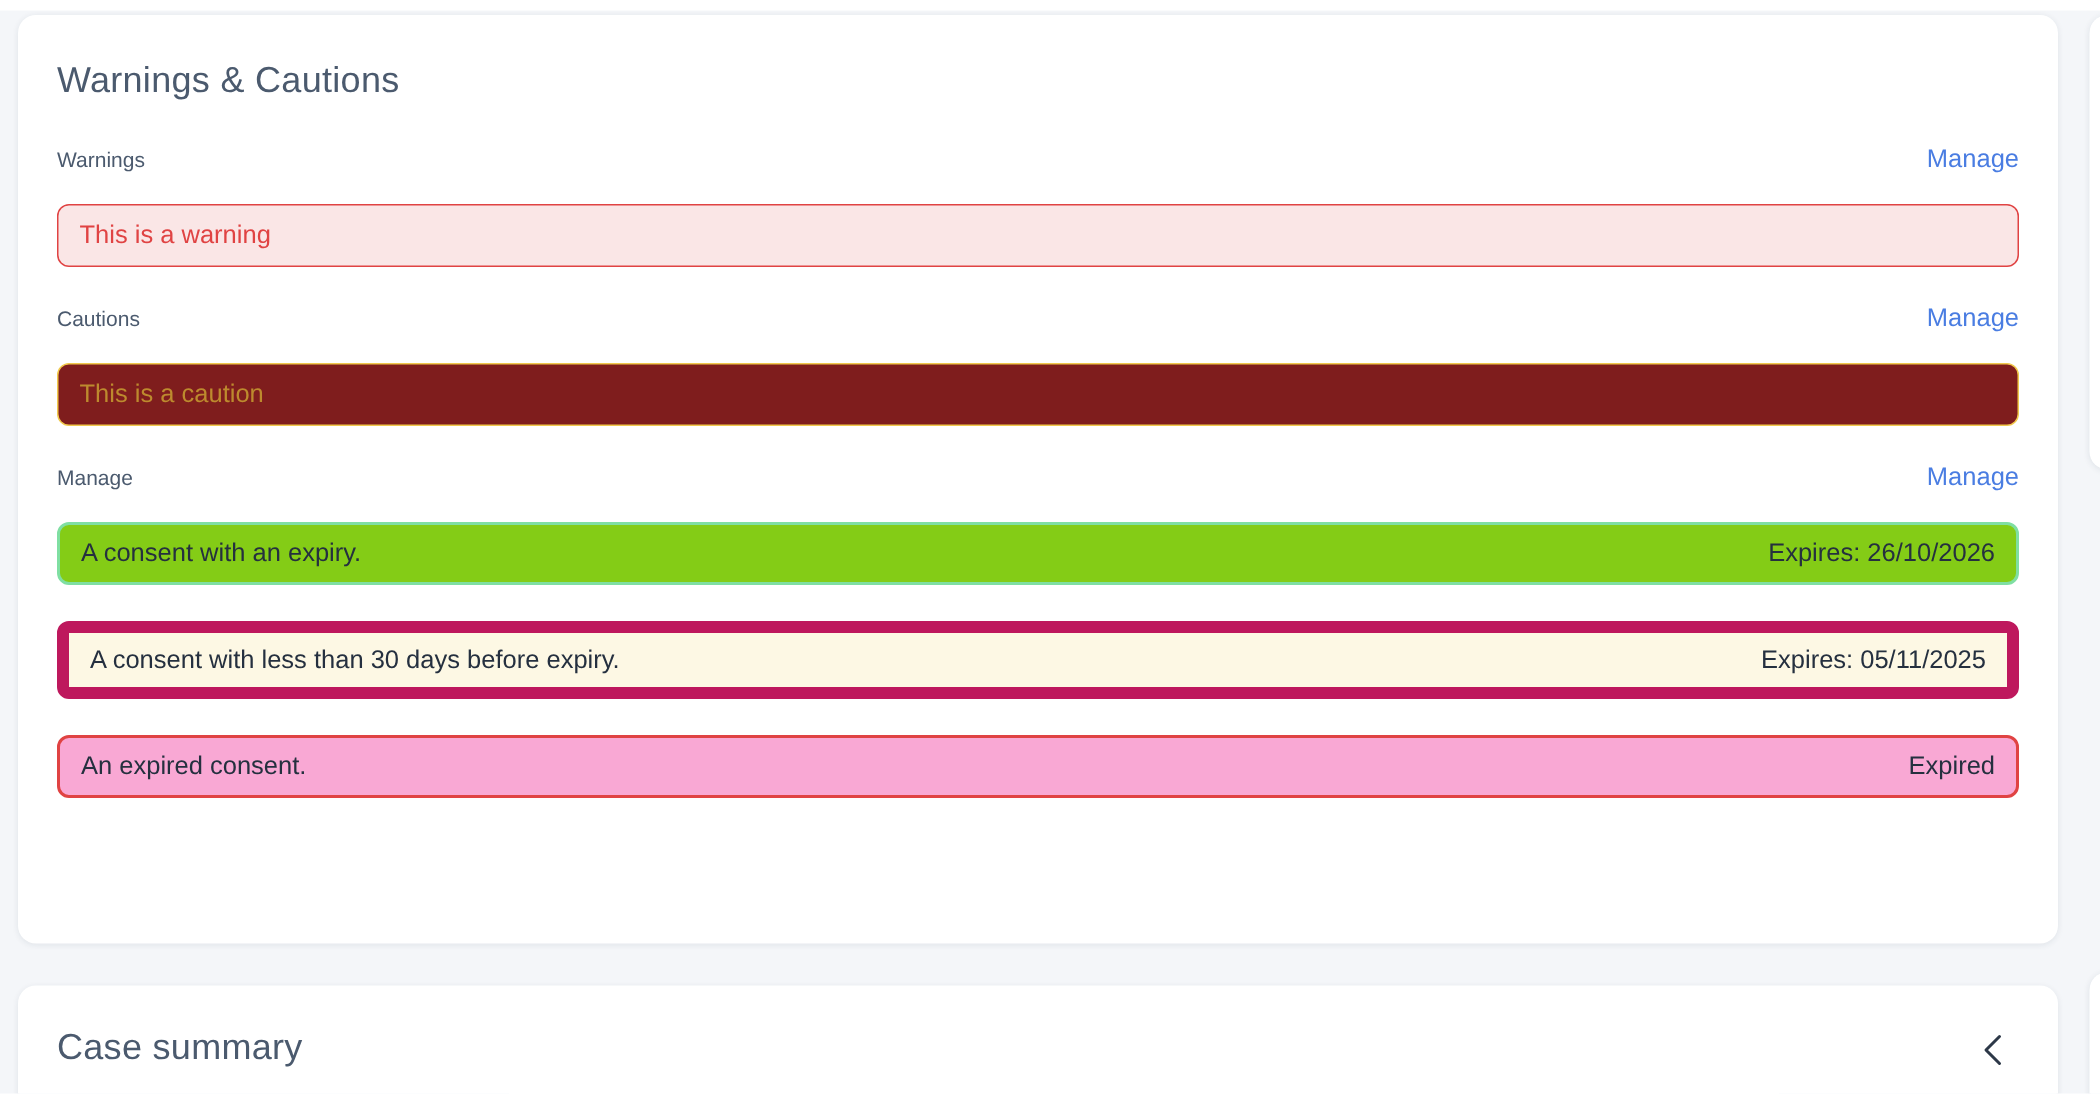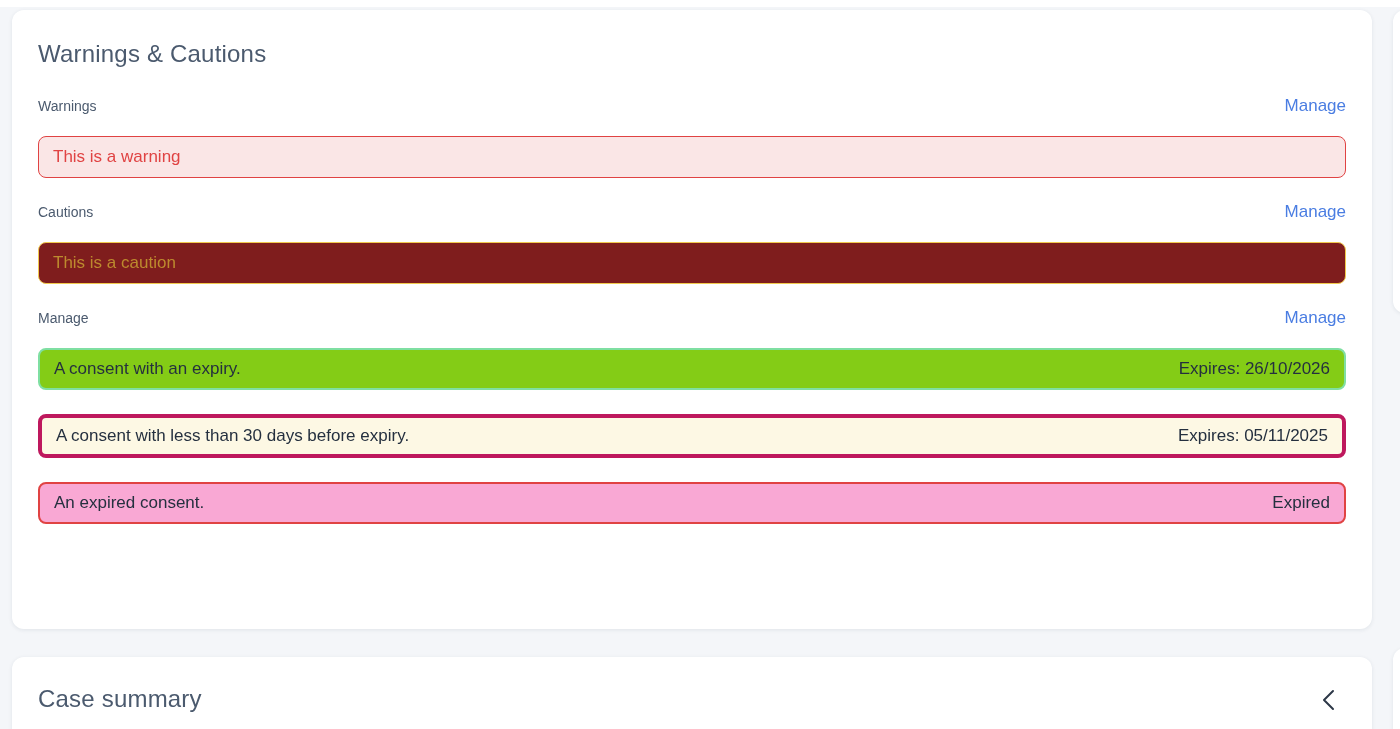--- a/index.html
+++ b/index.html
@@ -72,21 +72,21 @@
     color: #25303f;
     margin-bottom: 24px;
   }
   .consent--success {
     background: #84cc16;
     border: 2px solid #7fdfa2;
     color: #25303f;
   }
   .consent--warning {
     background: #fdf8e4;
-    border: 4px solid #be185d;
+    border: 8px solid #be185d;
     color: #25303f;
   }
   .consent--danger {
     background: #f9a8d4;
     border: 2px solid #e04343;
     color: #25303f;
   }
   .alert-meta { text-align: right; }
   .card-case {
     left: 12px; top: 657px; width: 1360px; height: 140px;

